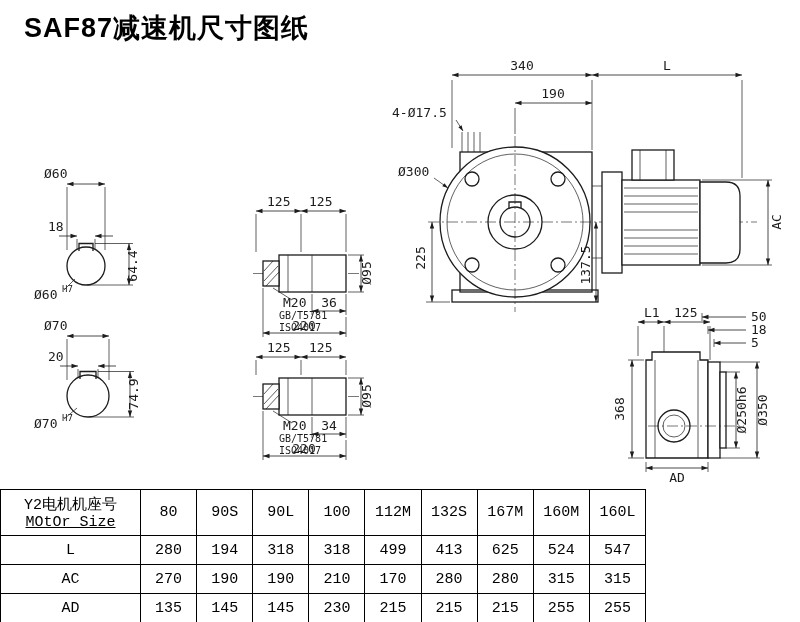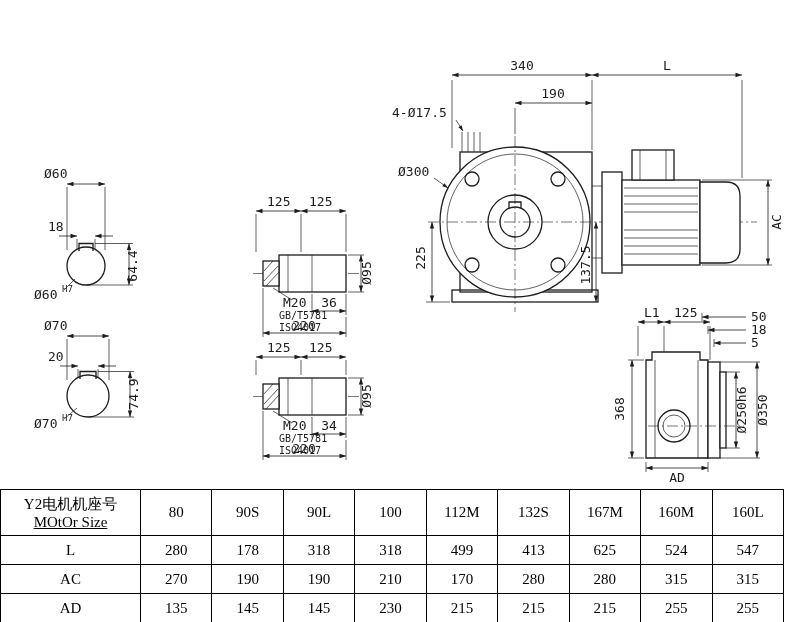--- a/index.html
+++ b/index.html
@@ -15,22 +15,22 @@
   .ln{stroke:var(--line,#1c1c1c);stroke-width:1.3;fill:none;}
   .lnf{stroke:var(--line,#1c1c1c);stroke-width:1.3;fill:#fff;}
   .th{stroke:var(--line,#1c1c1c);stroke-width:0.7;fill:none;}
   .cl{stroke:var(--line,#1c1c1c);stroke-width:0.6;fill:none;stroke-dasharray:11 3 2 3;}
   .dm{stroke:var(--line,#1c1c1c);stroke-width:0.8;fill:none;}
   text{fill:var(--line,#1c1c1c);font-family:"DejaVu Sans Mono",monospace;font-size:13px;}
   text.s{font-size:10px;}
   text.sup{font-size:9px;}
   text.mid{text-anchor:middle;}
   #arr path{fill:var(--line,#1c1c1c);}
-  table.dims{position:absolute;left:0;top:489px;width:784px;border-collapse:collapse;
-             table-layout:fixed;background:#fff;font-family:Liberation Serif, serif;
+  table.dims{position:absolute;left:0;top:489px;width:646px;border-collapse:collapse;
+             table-layout:fixed;background:#fff;font-family:Liberation Mono, monospace;
              font-size:15px;}
   table.dims th,table.dims td{border:1.4px solid #000;text-align:center;vertical-align:middle;
              font-weight:normal;padding:0;color:#000;}
   table.dims tr.hdr{height:46px;}
   table.dims tr.row{height:29px;}
   .u{text-decoration:underline;}
 </style>
 </head>
 <body>
 
@@ -201,20 +201,21 @@
       <text class="mid" x="746" y="410" transform="rotate(-90 746 410)">Ø250h6</text>
       <path class="th" d="M720,362 H760 M720,458 H760"></path>
       <line class="dm" x1="757" y1="362" x2="757" y2="458" marker-start="url(#arr)" marker-end="url(#arr)"></line>
       <text class="mid" x="767" y="410" transform="rotate(-90 767 410)">Ø350</text>
       <path class="th" d="M646,462 V472 M708,462 V472"></path>
       <line class="dm" x1="646" y1="468" x2="708" y2="468" marker-start="url(#arr)" marker-end="url(#arr)"></line>
       <text class="mid" x="677" y="482">AD</text>
     </g>
   </svg>
 
+  <div class="title">SAF87减速机尺寸图纸</div>
 
   <table class="dims">
     <colgroup>
         <col style="width:140px">
         <col>
         <col>
         <col>
         <col>
         <col>
         <col>
@@ -234,21 +235,21 @@
       <th>100</th>
       <th>112M</th>
       <th>132S</th>
       <th>167M</th>
       <th>160M</th>
       <th>160L</th>
     </tr>
     <tr class="row">
       <td>L</td>
       <td>280</td>
-      <td>178</td>
+      <td>194</td>
       <td>318</td>
       <td>318</td>
       <td>499</td>
       <td>413</td>
       <td>625</td>
       <td>524</td>
       <td>547</td>
     </tr>
     <tr class="row">
       <td>AC</td>

